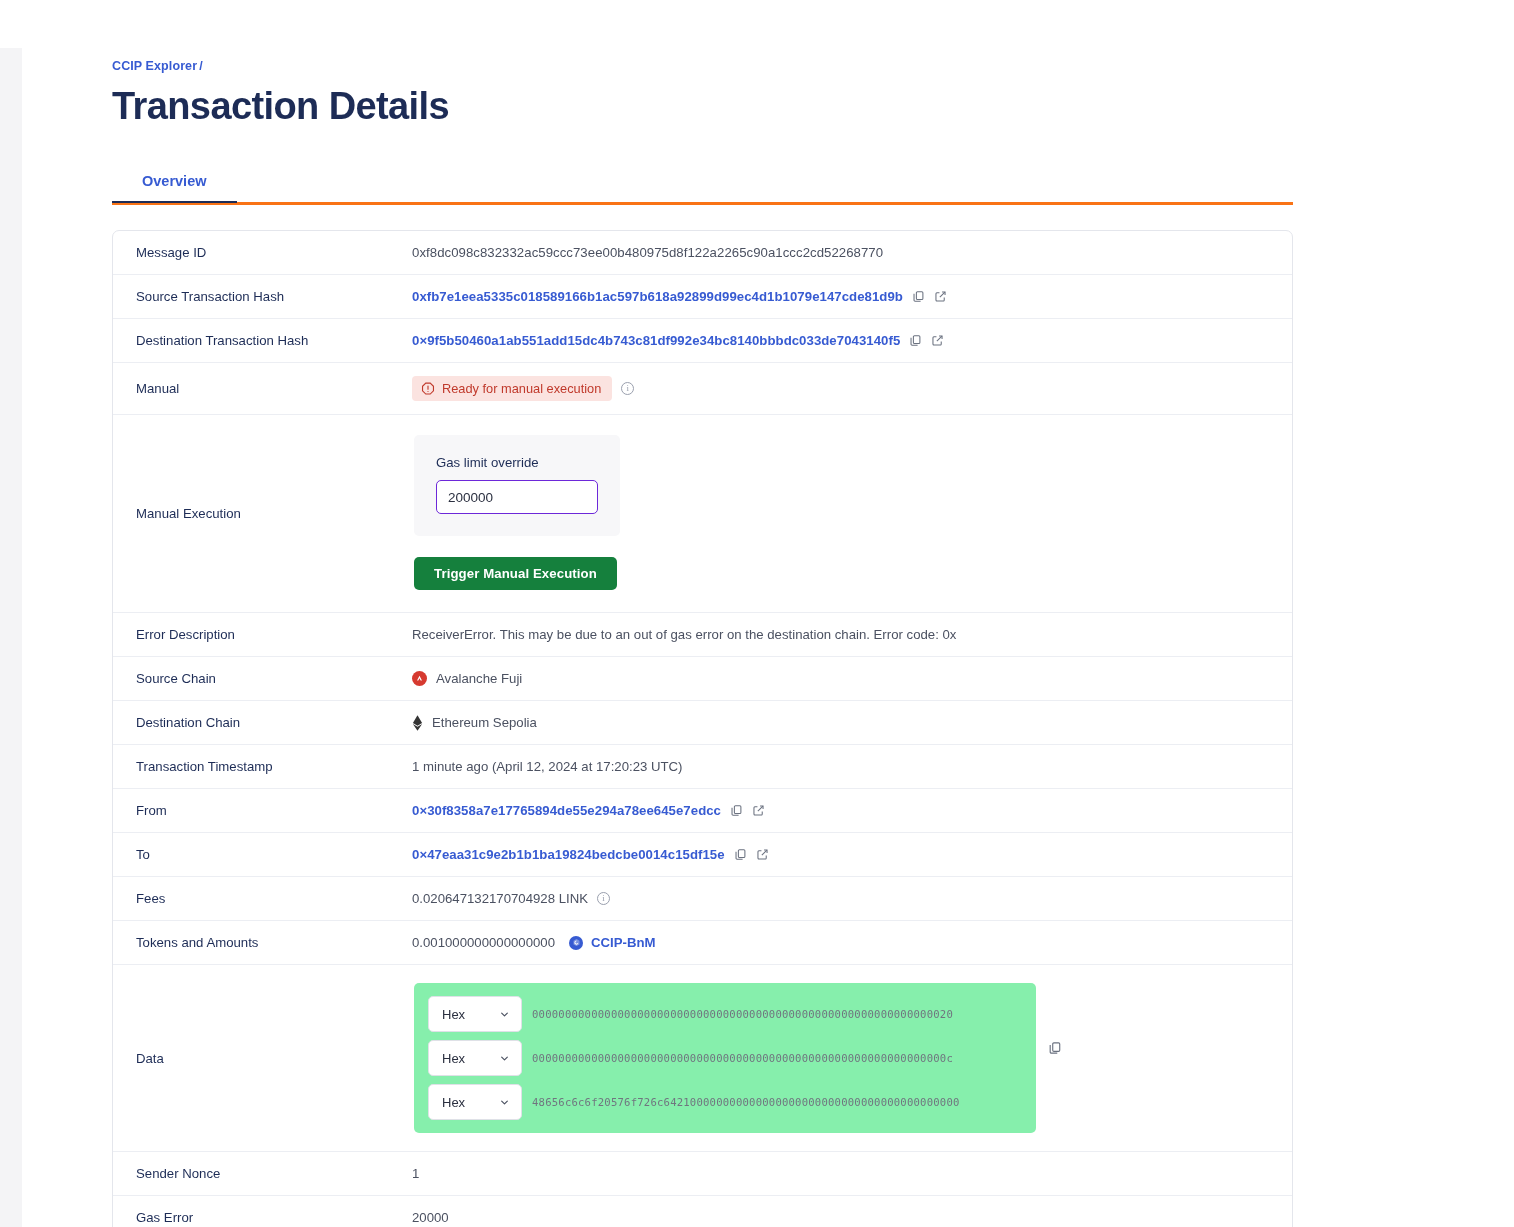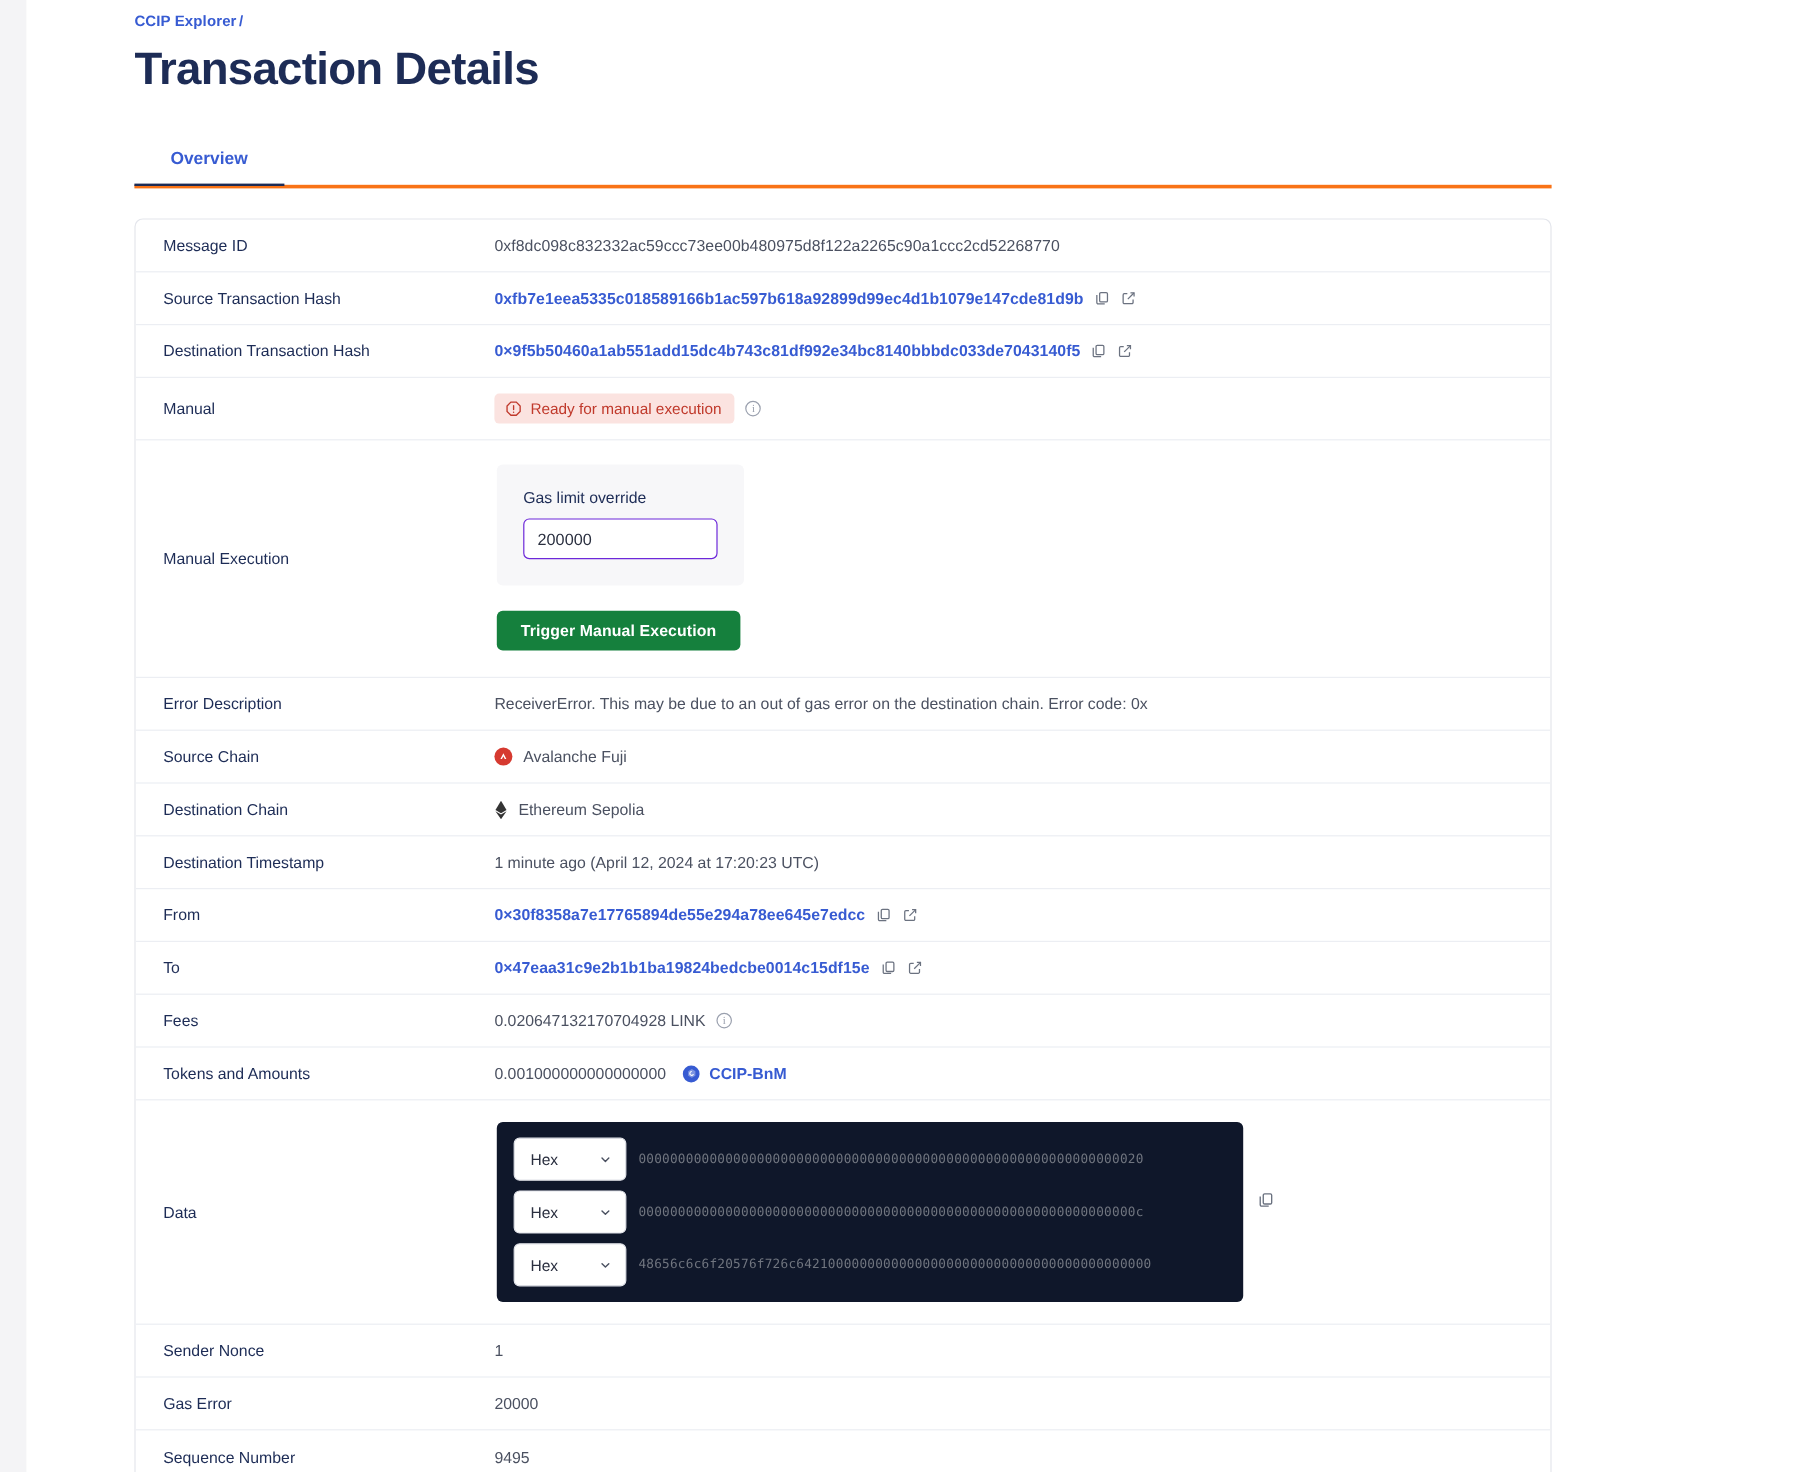--- a/index.html
+++ b/index.html
@@ -8,20 +8,21 @@
     width: 1514px; height: 1227px;
     background: #ffffff;
     font-family: "Liberation Sans", sans-serif;
     color: #141921;
     overflow: hidden;
   }
   .page {
     position: relative;
     width: 1514px; height: 966px;
     background: #ffffff;
+    margin-top: 48px;
   }
   
   .left-rail {
     position: absolute; left: 0; top: 0;
     width: 22px; height: 1227px;
     background: #f4f4f6;
   }
   .content {
     position: absolute;
     left: 112px; top: 0;
@@ -229,21 +230,21 @@
     margin-left: 6px;
   }
 
   
   .data-wrap {
     padding: 18px 0 18px 2px;
     display: flex;
     align-items: flex-start;
   }
   .data-panel {
-    background: #0f172a;
+    background: #86efac;
     border-radius: 5px;
     padding: 13px 14px 13px 14px;
     display: flex;
     flex-direction: column;
     gap: 8px;
     width: 622px;
   }
   .data-line {
     display: flex;
     align-items: center;
@@ -402,21 +403,21 @@
             <svg class="eth-icon" width="11" height="16" viewBox="0 0 12 18">
               <path d="M6 0.4 11.2 9 6 12.1 0.8 9z" fill="#343434"></path>
               <path d="M6 13.2 11.2 10.1 6 17.6 0.8 10.1z" fill="#343434"></path>
             </svg>
             <span class="chain-name">Ethereum Sepolia</span>
           </span>
         </div>
       </div>
 
       <div class="row">
-        <div class="label">Destination Timestamp</div>
+        <div class="label">Transaction Timestamp</div>
         <div class="value">
           <span>1 minute ago (April 12, 2024 at 17:20:23 UTC)</span>
         </div>
       </div>
 
       <div class="row">
         <div class="label">From</div>
         <div class="value">
           <a href="#" class="link">0×30f8358a7e17765894de55e294a78ee645e7edcc</a>
           <span class="icon-btn">

